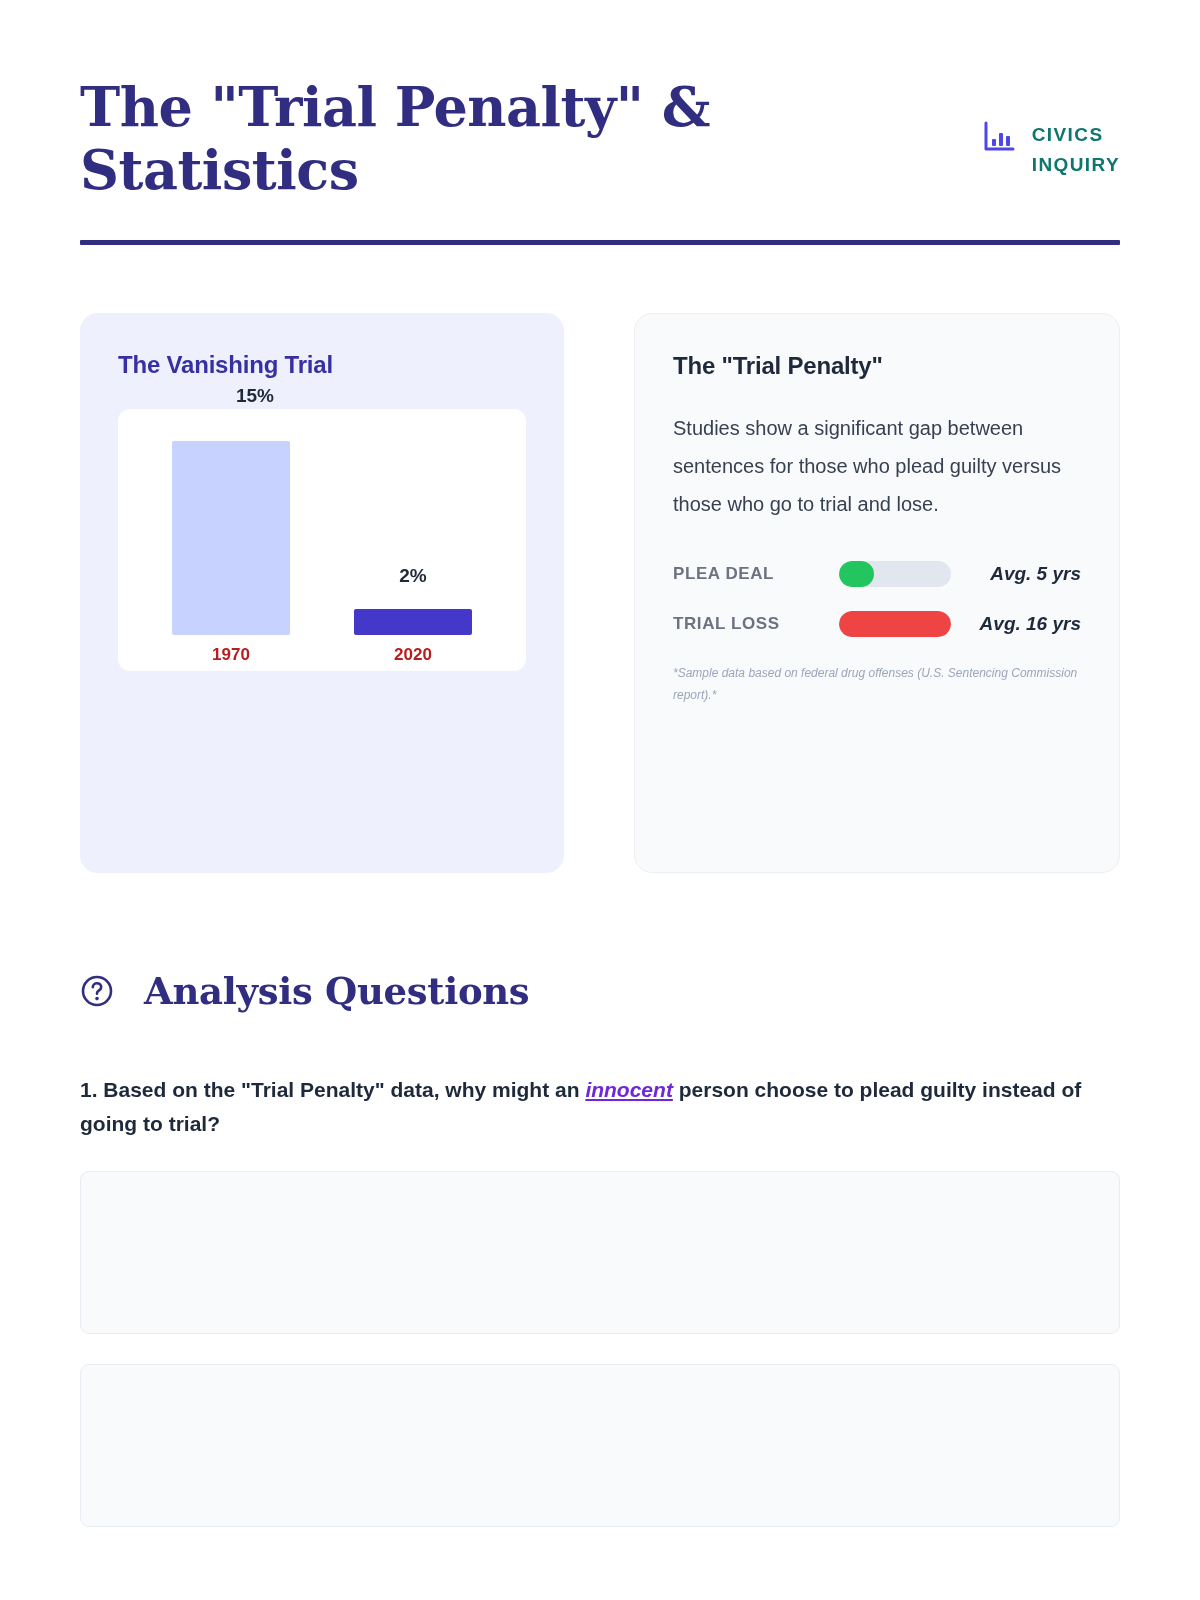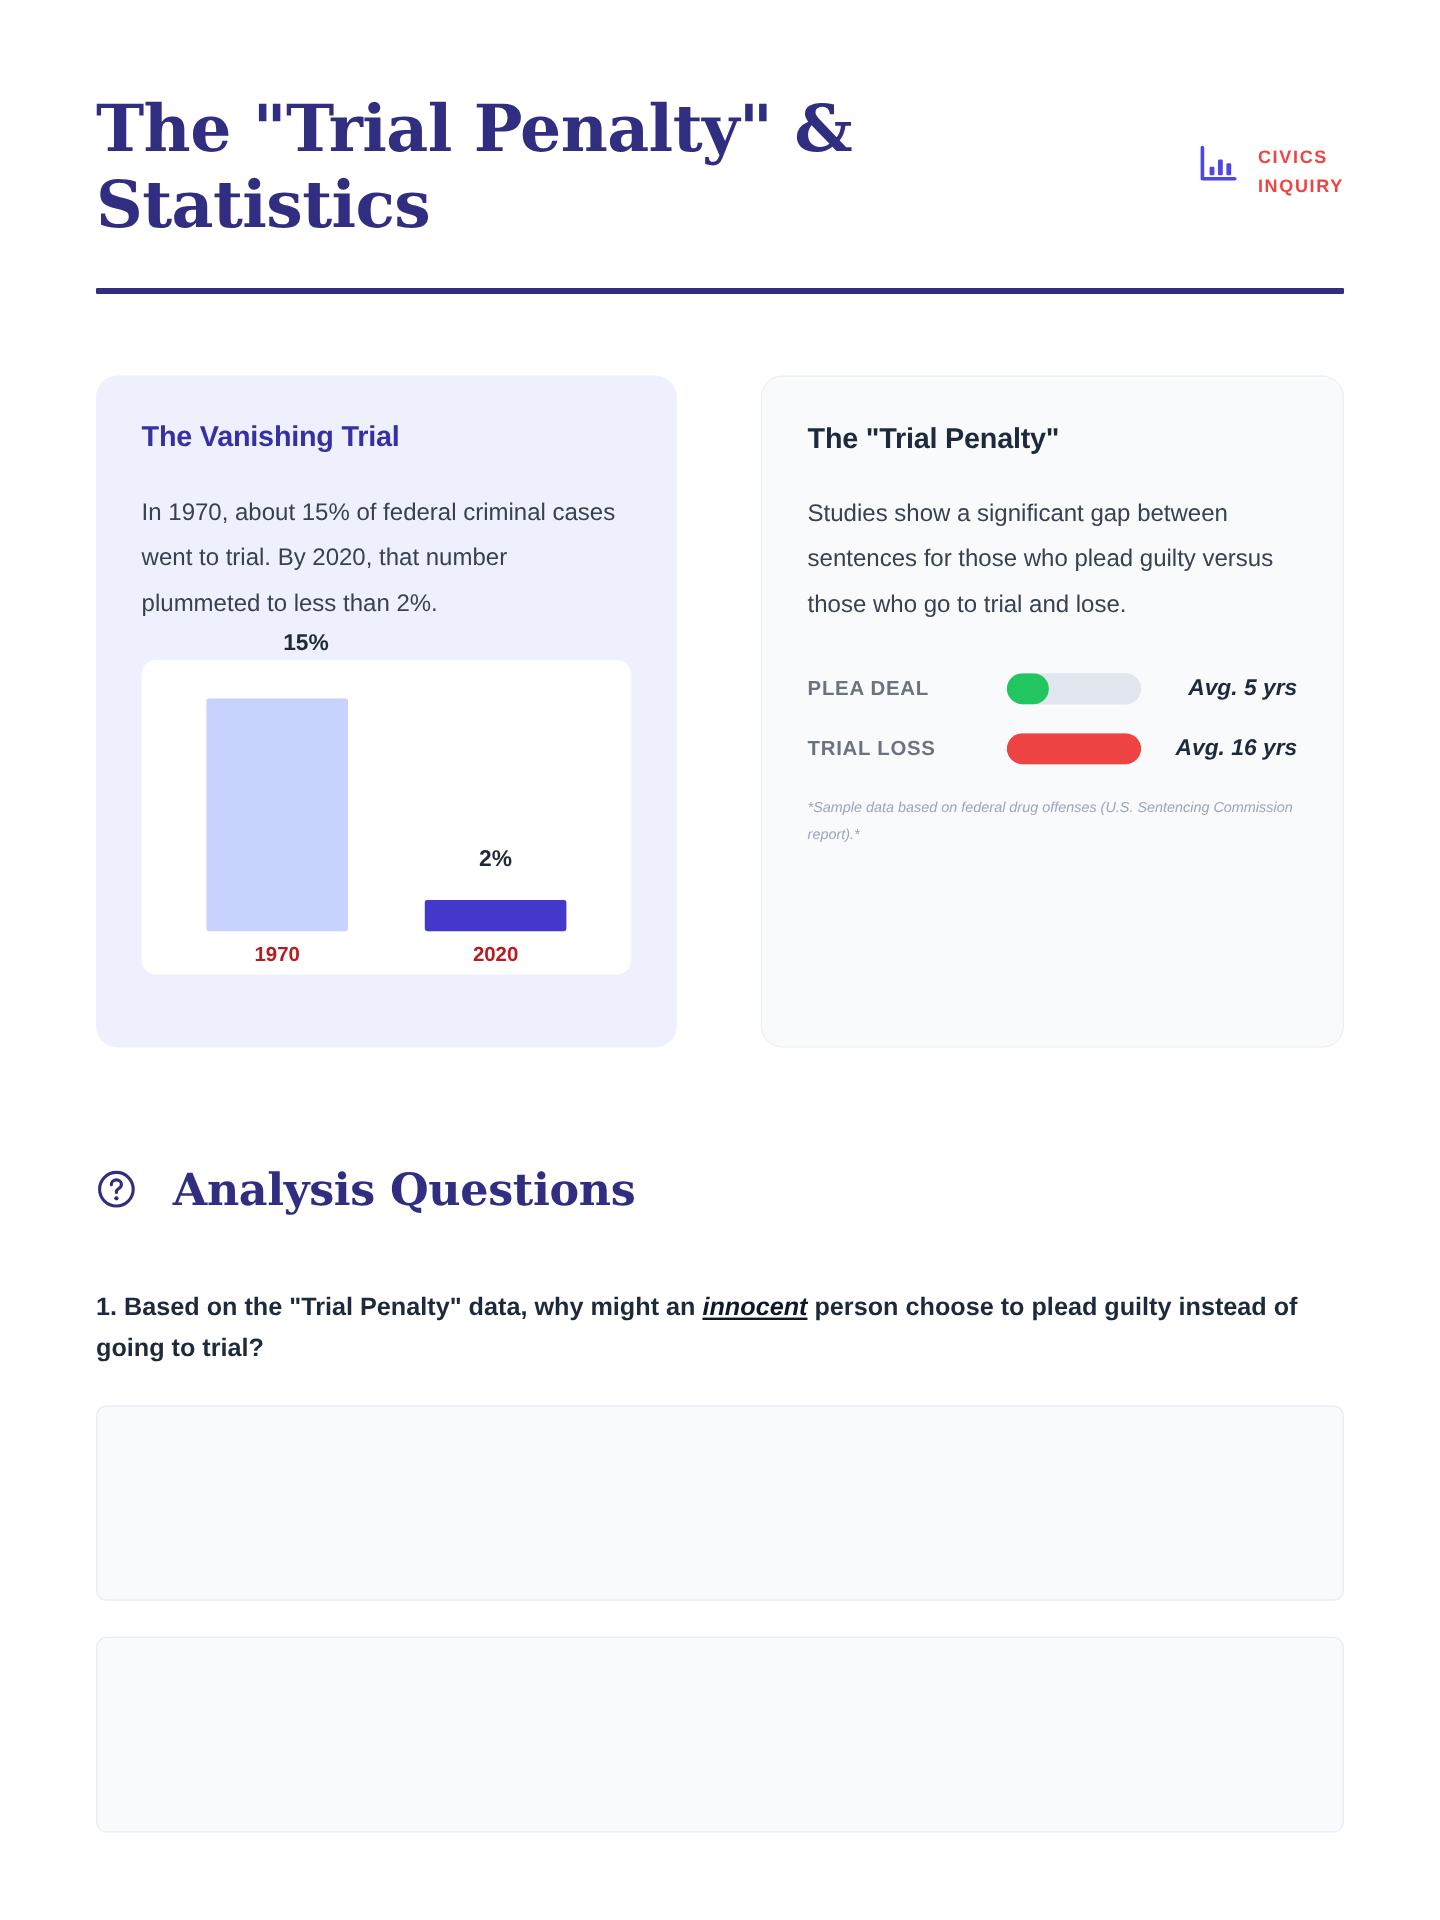--- a/index.html
+++ b/index.html
@@ -40,25 +40,25 @@
   .brand {
     display: flex;
     align-items: flex-start;
     gap: 16px;
     padding-top: 44px;
   }
 
   .brand-icon { width: 34px; height: 34px; flex: 0 0 auto; }
 
   .brand-text {
-    font-size: 15px;
+    font-size: 19px;
     font-weight: 700;
     line-height: 1.6;
     letter-spacing: 1.4px;
-    color: #ef4444;
+    color: #0f766e;
     text-transform: uppercase;
   }
 
   .divider {
     margin-top: 38px;
     height: 5px;
     background: #312e81;
     border-radius: 1px;
   }
 
@@ -217,21 +217,21 @@
     margin-top: 60px;
     font-size: 21px;
     line-height: 1.62;
     font-weight: 700;
     color: #1e293b;
   }
 
   .q-em {
     font-style: italic;
     text-decoration: underline;
-    color: #0f172a;
+    color: #6d28d9;
   }
 
   .answer-box {
     margin-top: 30px;
     height: 163px;
     background: #f8fafc;
     border: 1px solid #e8edf3;
     border-radius: 9px;
   }
 </style>
@@ -258,21 +258,20 @@
       </div>
     </div>
   </div>
 
   <div class="divider"></div>
 
   <div class="cards">
 
     <div class="card card-left">
       <div class="card-title">The Vanishing Trial</div>
-      <div class="card-body">In 1970, about 15% of federal criminal cases went to trial. By 2020, that number plummeted to less than 2%.</div>
 
       <div class="chart-wrap">
         <div class="chart-panel">
 
           <div class="bar-col">
             <span class="bar-value" style="bottom: 228px; margin-left: 48px;">15%</span>
             <div class="bar" style="height: 194px; background:#c7d2fe;"></div>
             <span class="bar-label">1970</span>
           </div>
 

